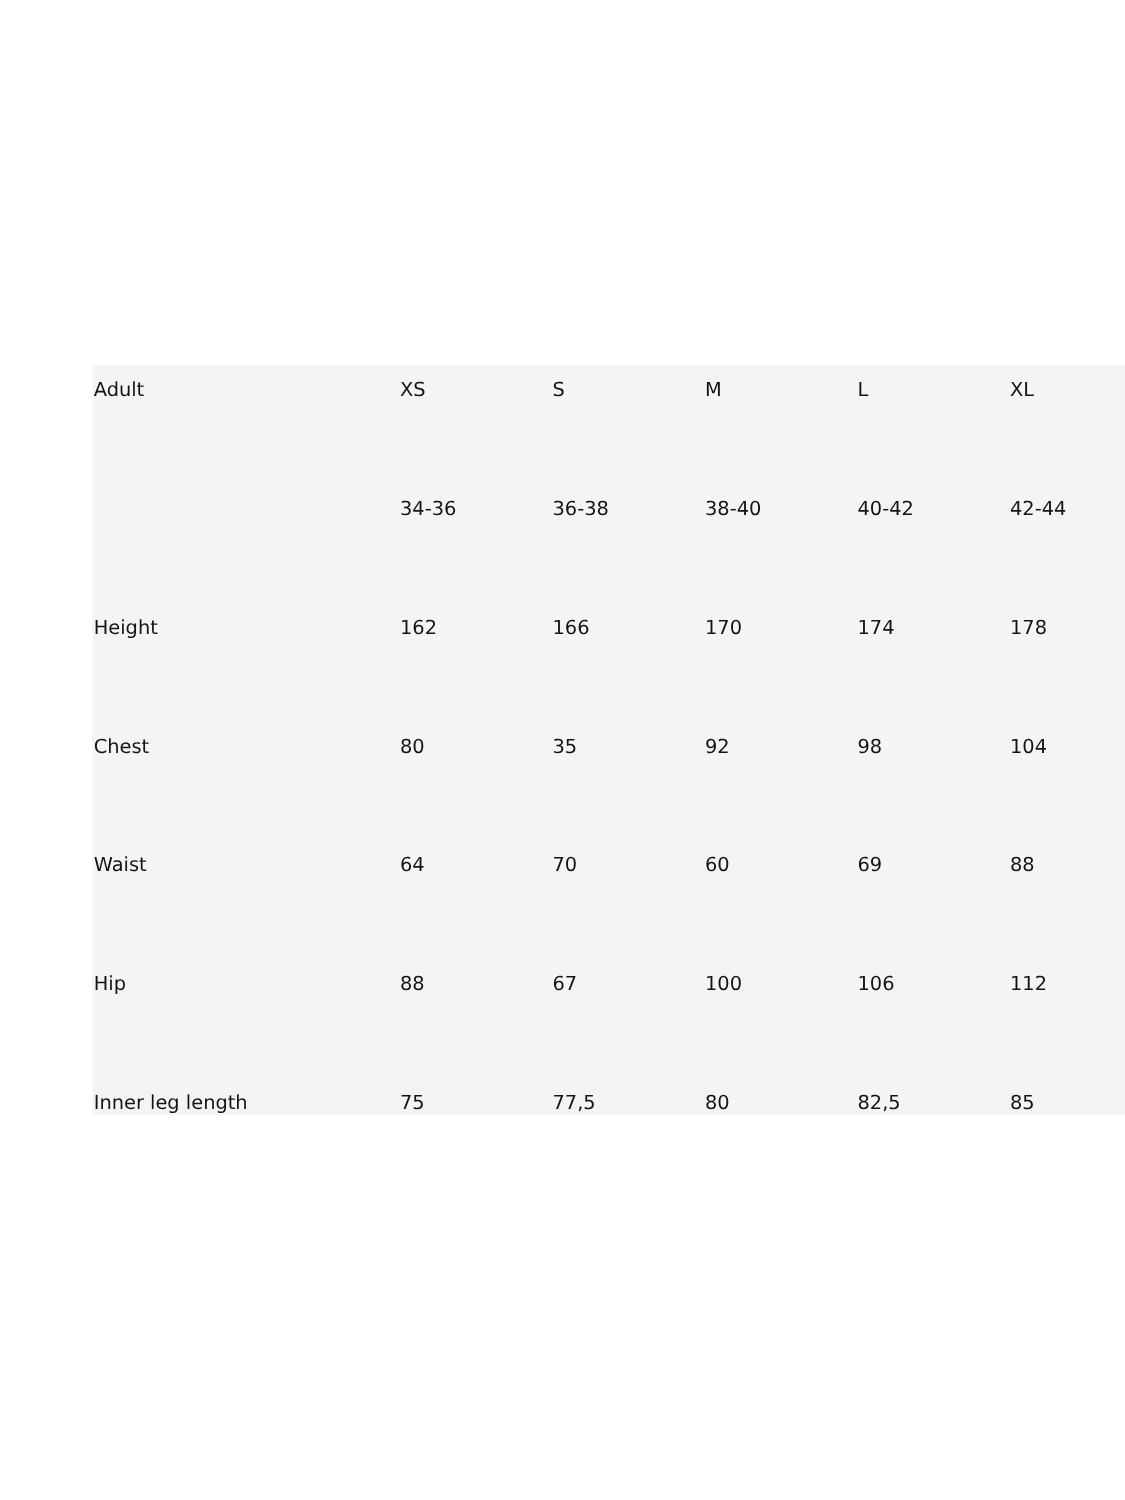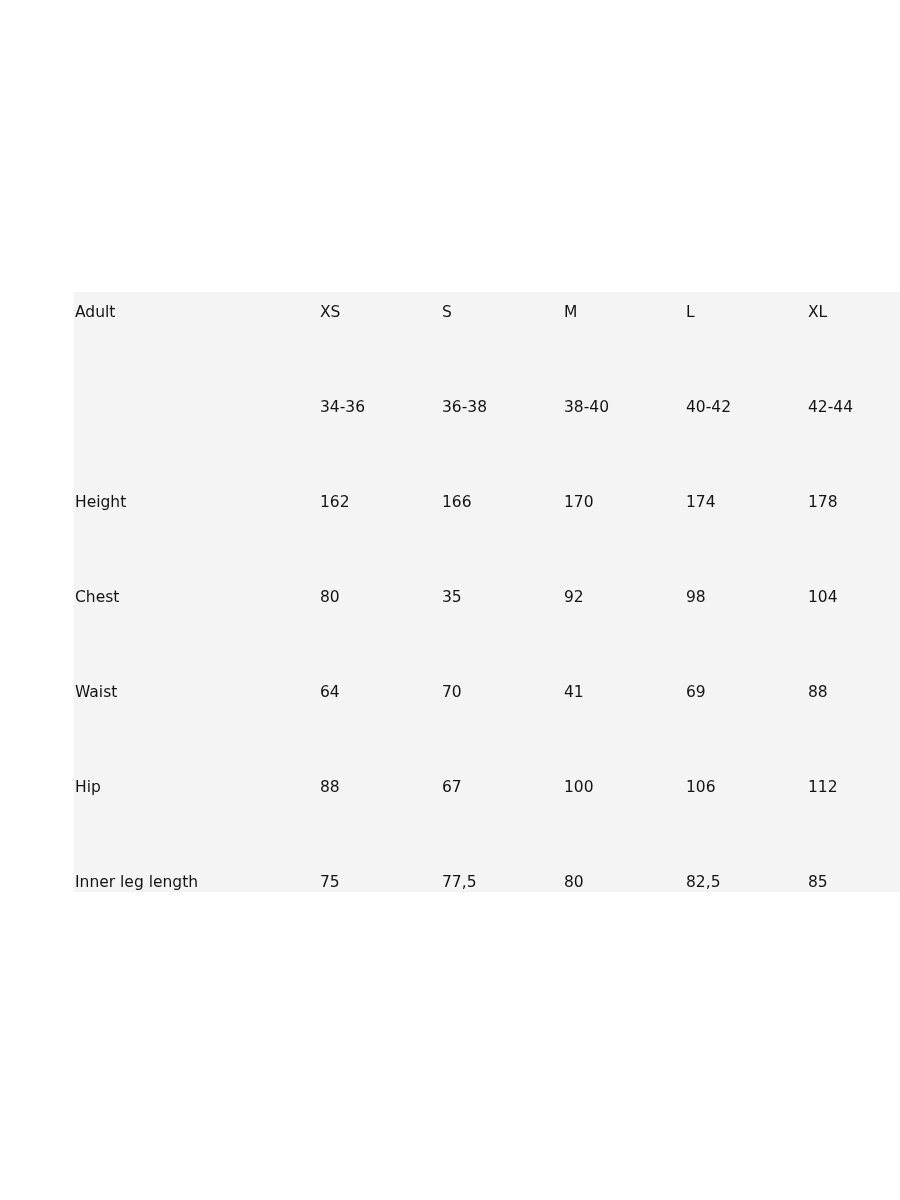--- a/index.html
+++ b/index.html
@@ -154,21 +154,21 @@
         <td class="label-cell">
             <div class="cell-inner">Waist</div>
           </td>
         <td>
             <div class="cell-inner">64</div>
           </td>
         <td>
             <div class="cell-inner">70</div>
           </td>
         <td>
-            <div class="cell-inner">41</div>
+            <div class="cell-inner">60</div>
           </td>
         <td>
             <div class="cell-inner">69</div>
           </td>
         <td>
             <div class="cell-inner">88</div>
           </td>
       </tr>
       <tr>
         <td class="label-cell">

